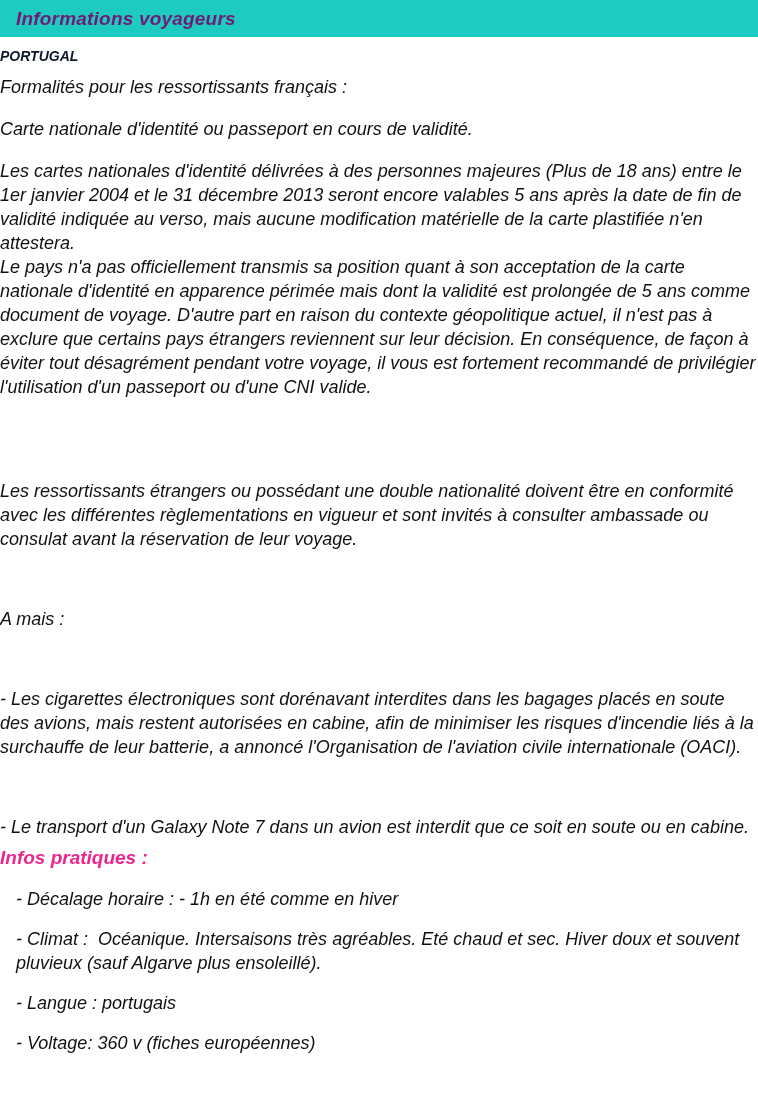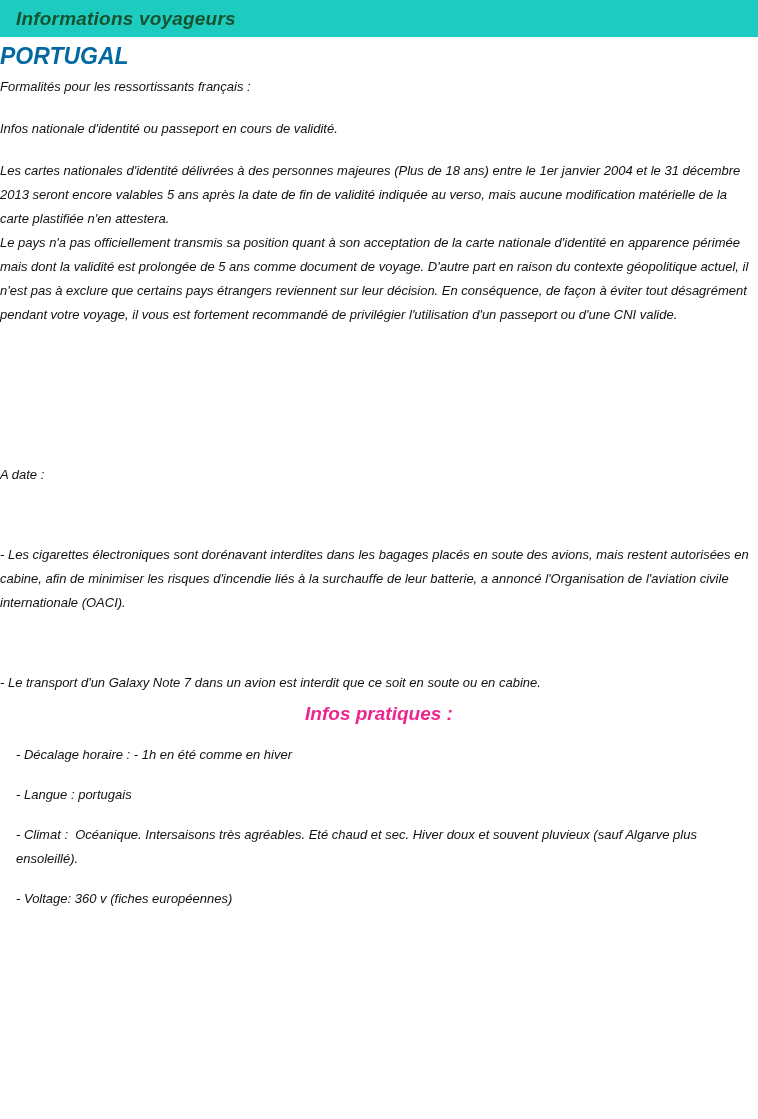--- a/index.html
+++ b/index.html
@@ -20,54 +20,53 @@
   
   .header-band {
     background: #1ecbc0;
     height: 37px;
     display: flex;
     align-items: center;
     padding-left: 16px;
     box-sizing: border-box;
   }
   .header-title {
-    color: #14532d;
+    color: #701a75;
     font-family: "Liberation Sans", sans-serif;
     font-style: italic;
     font-weight: bold;
     font-size: 19px;
     letter-spacing: 0.2px;
   }
   .content {
     padding: 6px 0 12px 0;
   }
   .country-title {
-    color: #0369a1;
+    color: #0f172a;
     font-family: "Liberation Sans", sans-serif;
     font-style: italic;
     font-weight: bold;
-    font-size: 23px;
+    font-size: 14px;
     margin: 0 0 6px 0;
     padding: 0;
     line-height: 26px;
   }
   .section-title {
     color: #ec268f;
     font-family: "Liberation Sans", sans-serif;
     font-style: italic;
     font-weight: bold;
     font-size: 19px;
     margin: 6px 0 4px 0;
     line-height: 26px;
-    text-align: center;
   }
   p.para {
     font-family: "Liberation Sans", sans-serif;
     font-style: italic;
-    font-size: 13px;
+    font-size: 18px;
     line-height: 24px;
     margin: 0;
     padding: 0;
     color: #111111;
     white-space: pre-wrap;
   }
   .gap-sm { height: 18px; }
   .gap-lg { height: 40px; }
   .gap-xl { height: 56px; }
   .block-tight p.para { margin: 16px; }
@@ -82,50 +81,51 @@
   </div>
 
   <div class="content">
 
     <h1 class="country-title">PORTUGAL</h1>
 
     <p class="para">Formalités pour les ressortissants français :</p>
 
     <div class="gap-sm"></div>
 
-    <p class="para">Infos nationale d'identité ou passeport en cours de validité.</p>
+    <p class="para">Carte nationale d'identité ou passeport en cours de validité.</p>
 
     <div class="gap-sm"></div>
 
     <p class="para">Les cartes nationales d'identité délivrées à des personnes majeures (Plus de 18 ans) entre le 1er janvier 2004 et le 31 décembre 2013 seront encore valables 5 ans après la date de fin de validité indiquée au verso, mais aucune modification matérielle de la carte plastifiée n'en attestera.</p>
 
     <p class="para">Le pays n'a pas officiellement transmis sa position quant à son acceptation de la carte nationale d'identité en apparence périmée mais dont la validité est prolongée de 5 ans comme document de voyage. D'autre part en raison du contexte géopolitique actuel, il n'est pas à exclure que certains pays étrangers reviennent sur leur décision. En conséquence, de façon à éviter tout désagrément pendant votre voyage, il vous est fortement recommandé de privilégier l'utilisation d'un passeport ou d'une CNI valide.</p>
 
 
     <div class="gap-lg"></div>
 
 
     <div class="gap-lg"></div>
 
+    <p class="para">Les ressortissants étrangers ou possédant une double nationalité doivent être en conformité avec les différentes règlementations en vigueur et sont invités à consulter ambassade ou consulat avant la réservation de leur voyage.</p>
 
     <div class="gap-xl"></div>
 
-    <p class="para">A date :</p>
+    <p class="para">A mais :</p>
 
     <div class="gap-xl"></div>
 
     <p class="para">- Les cigarettes électroniques sont dorénavant interdites dans les bagages placés en soute des avions, mais restent autorisées en cabine, afin de minimiser les risques d'incendie liés à la surchauffe de leur batterie, a annoncé l'Organisation de l'aviation civile internationale (OACI).</p>
 
     <div class="gap-xl"></div>
 
     <p class="para">- Le transport d'un Galaxy Note 7 dans un avion est interdit que ce soit en soute ou en cabine.</p>
 
     <h2 class="section-title">Infos pratiques :</h2>
 
     <div class="block-tight">
       <p class="para">- Décalage horaire : - 1h en été comme en hiver</p>
+      <p class="para">- Climat :  Océanique. Intersaisons très agréables. Eté chaud et sec. Hiver doux et souvent pluvieux (sauf Algarve plus ensoleillé).</p>
       <p class="para">- Langue : portugais</p>
-      <p class="para">- Climat :  Océanique. Intersaisons très agréables. Eté chaud et sec. Hiver doux et souvent pluvieux (sauf Algarve plus ensoleillé).</p>
       <p class="para">- Voltage: 360 v (fiches européennes)</p>
     </div>
 
   </div>
 </div>
 
 </body></html>

